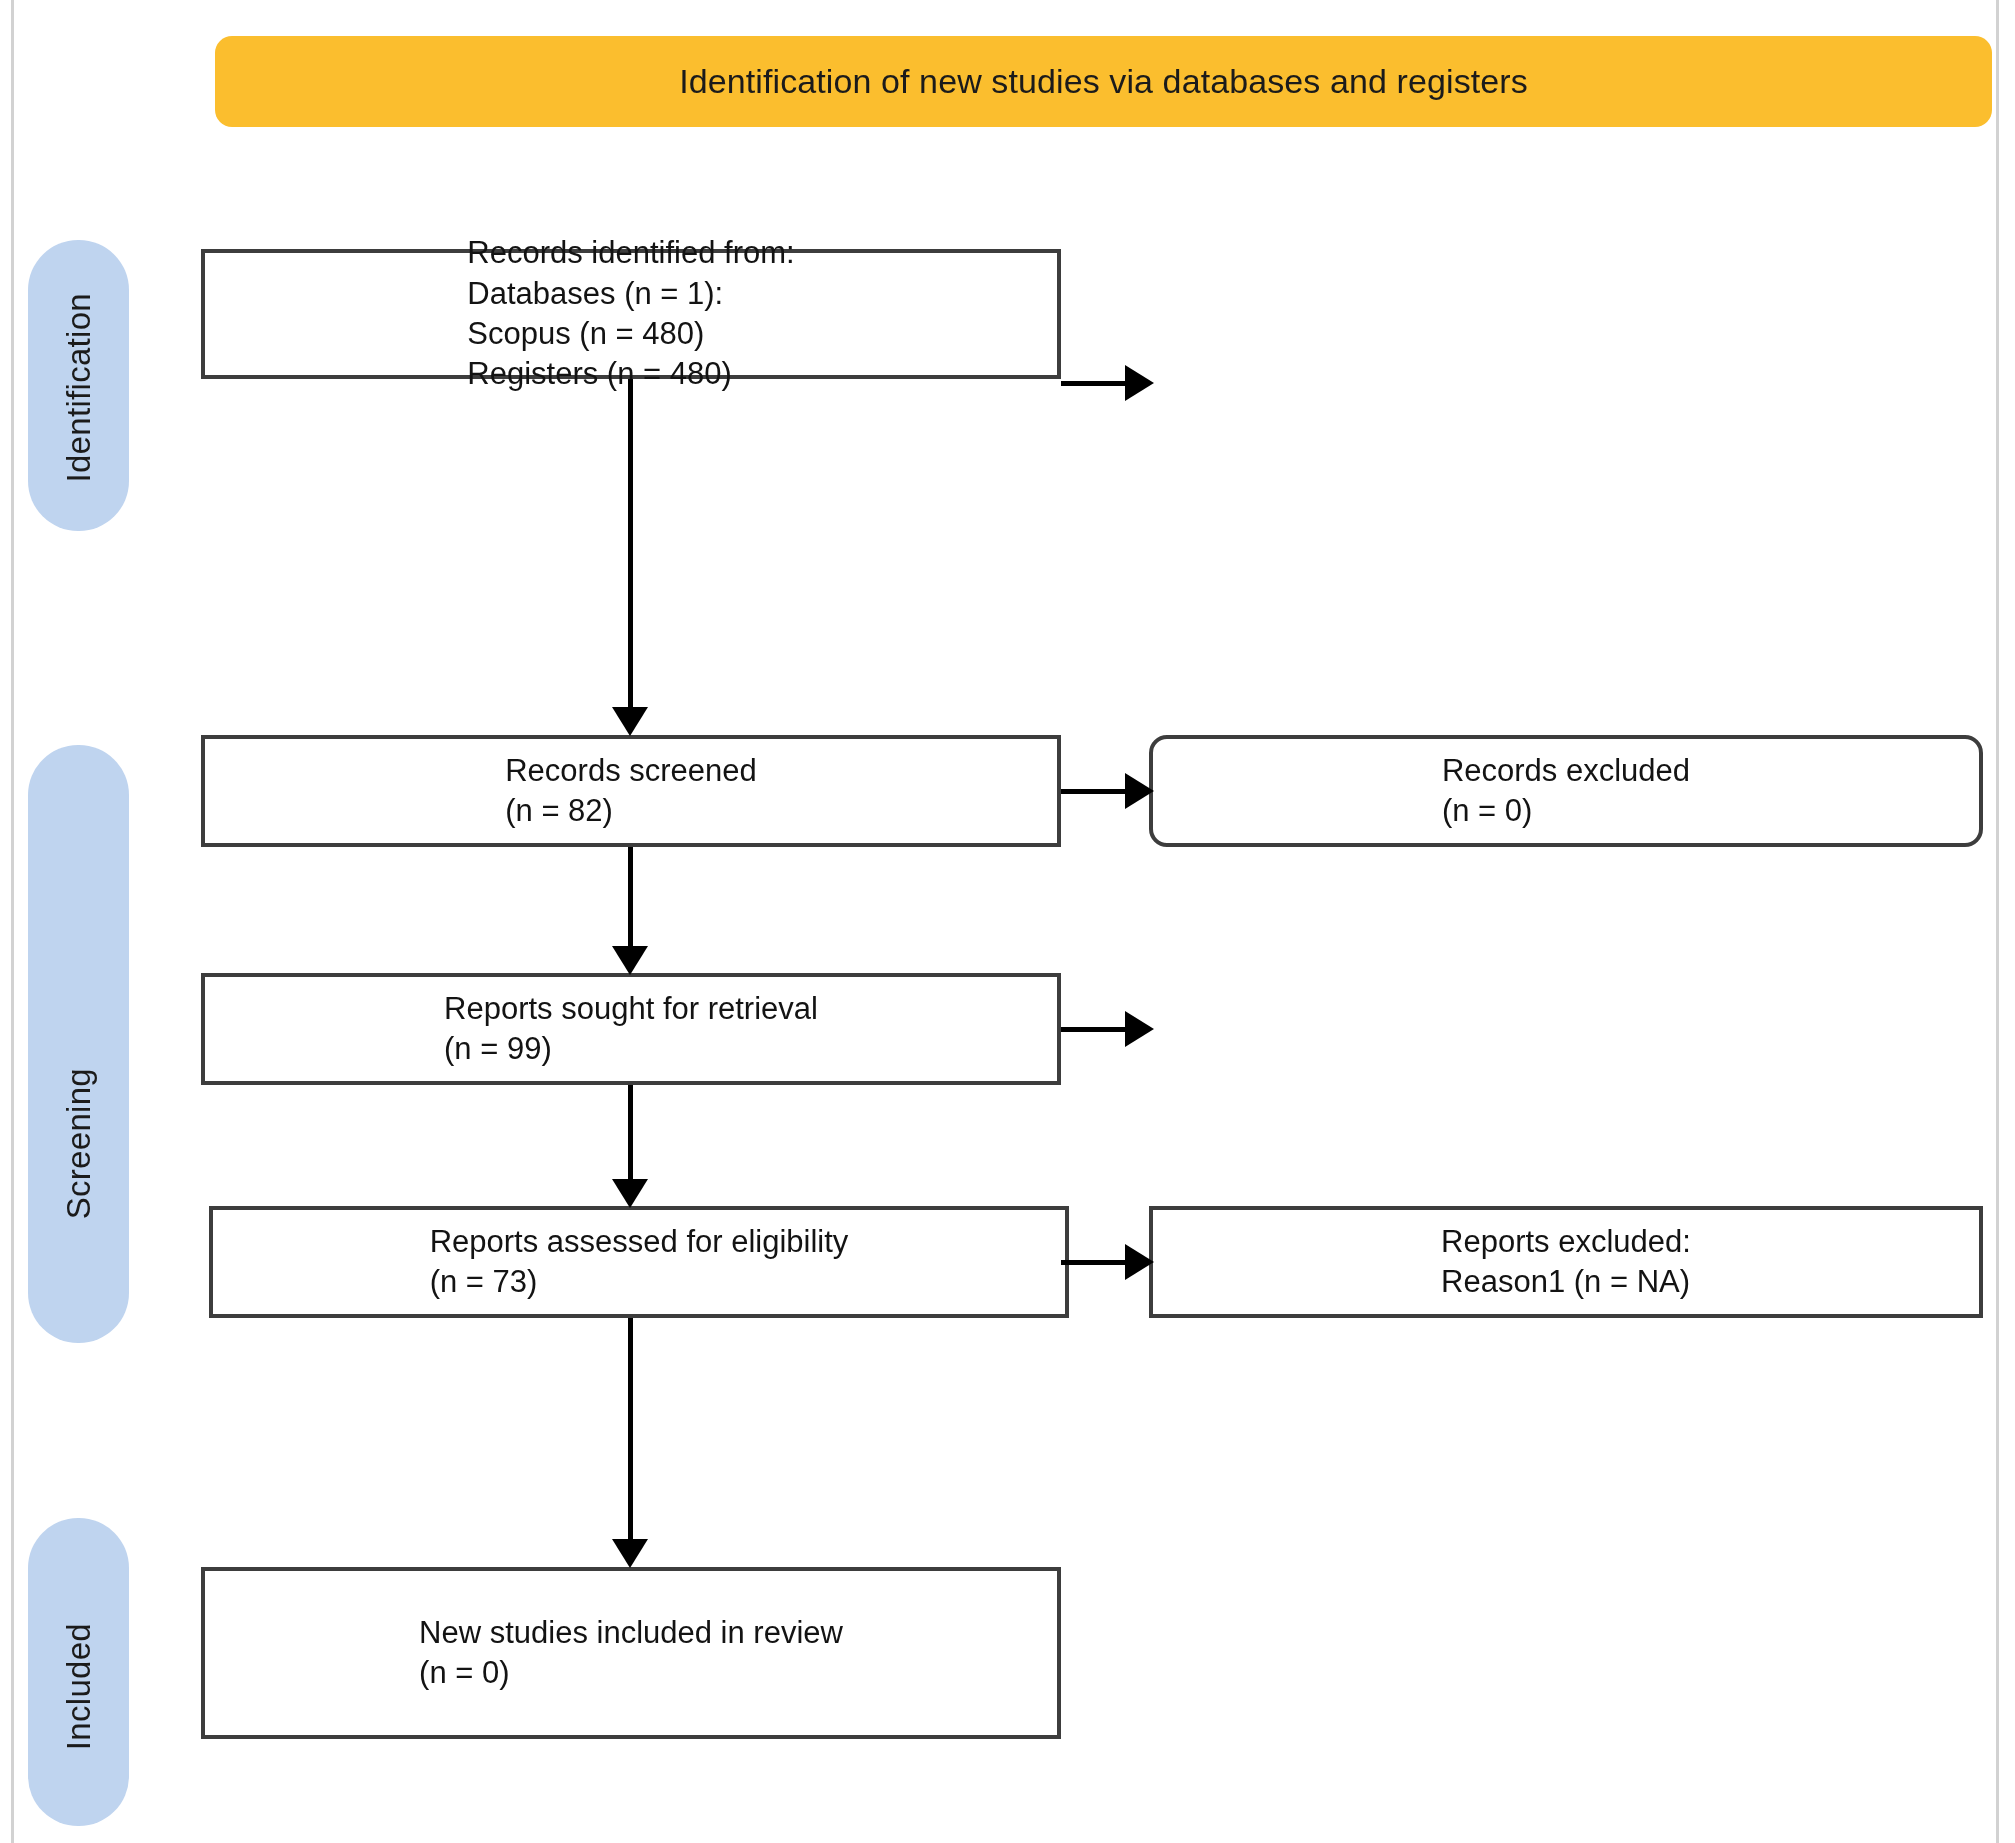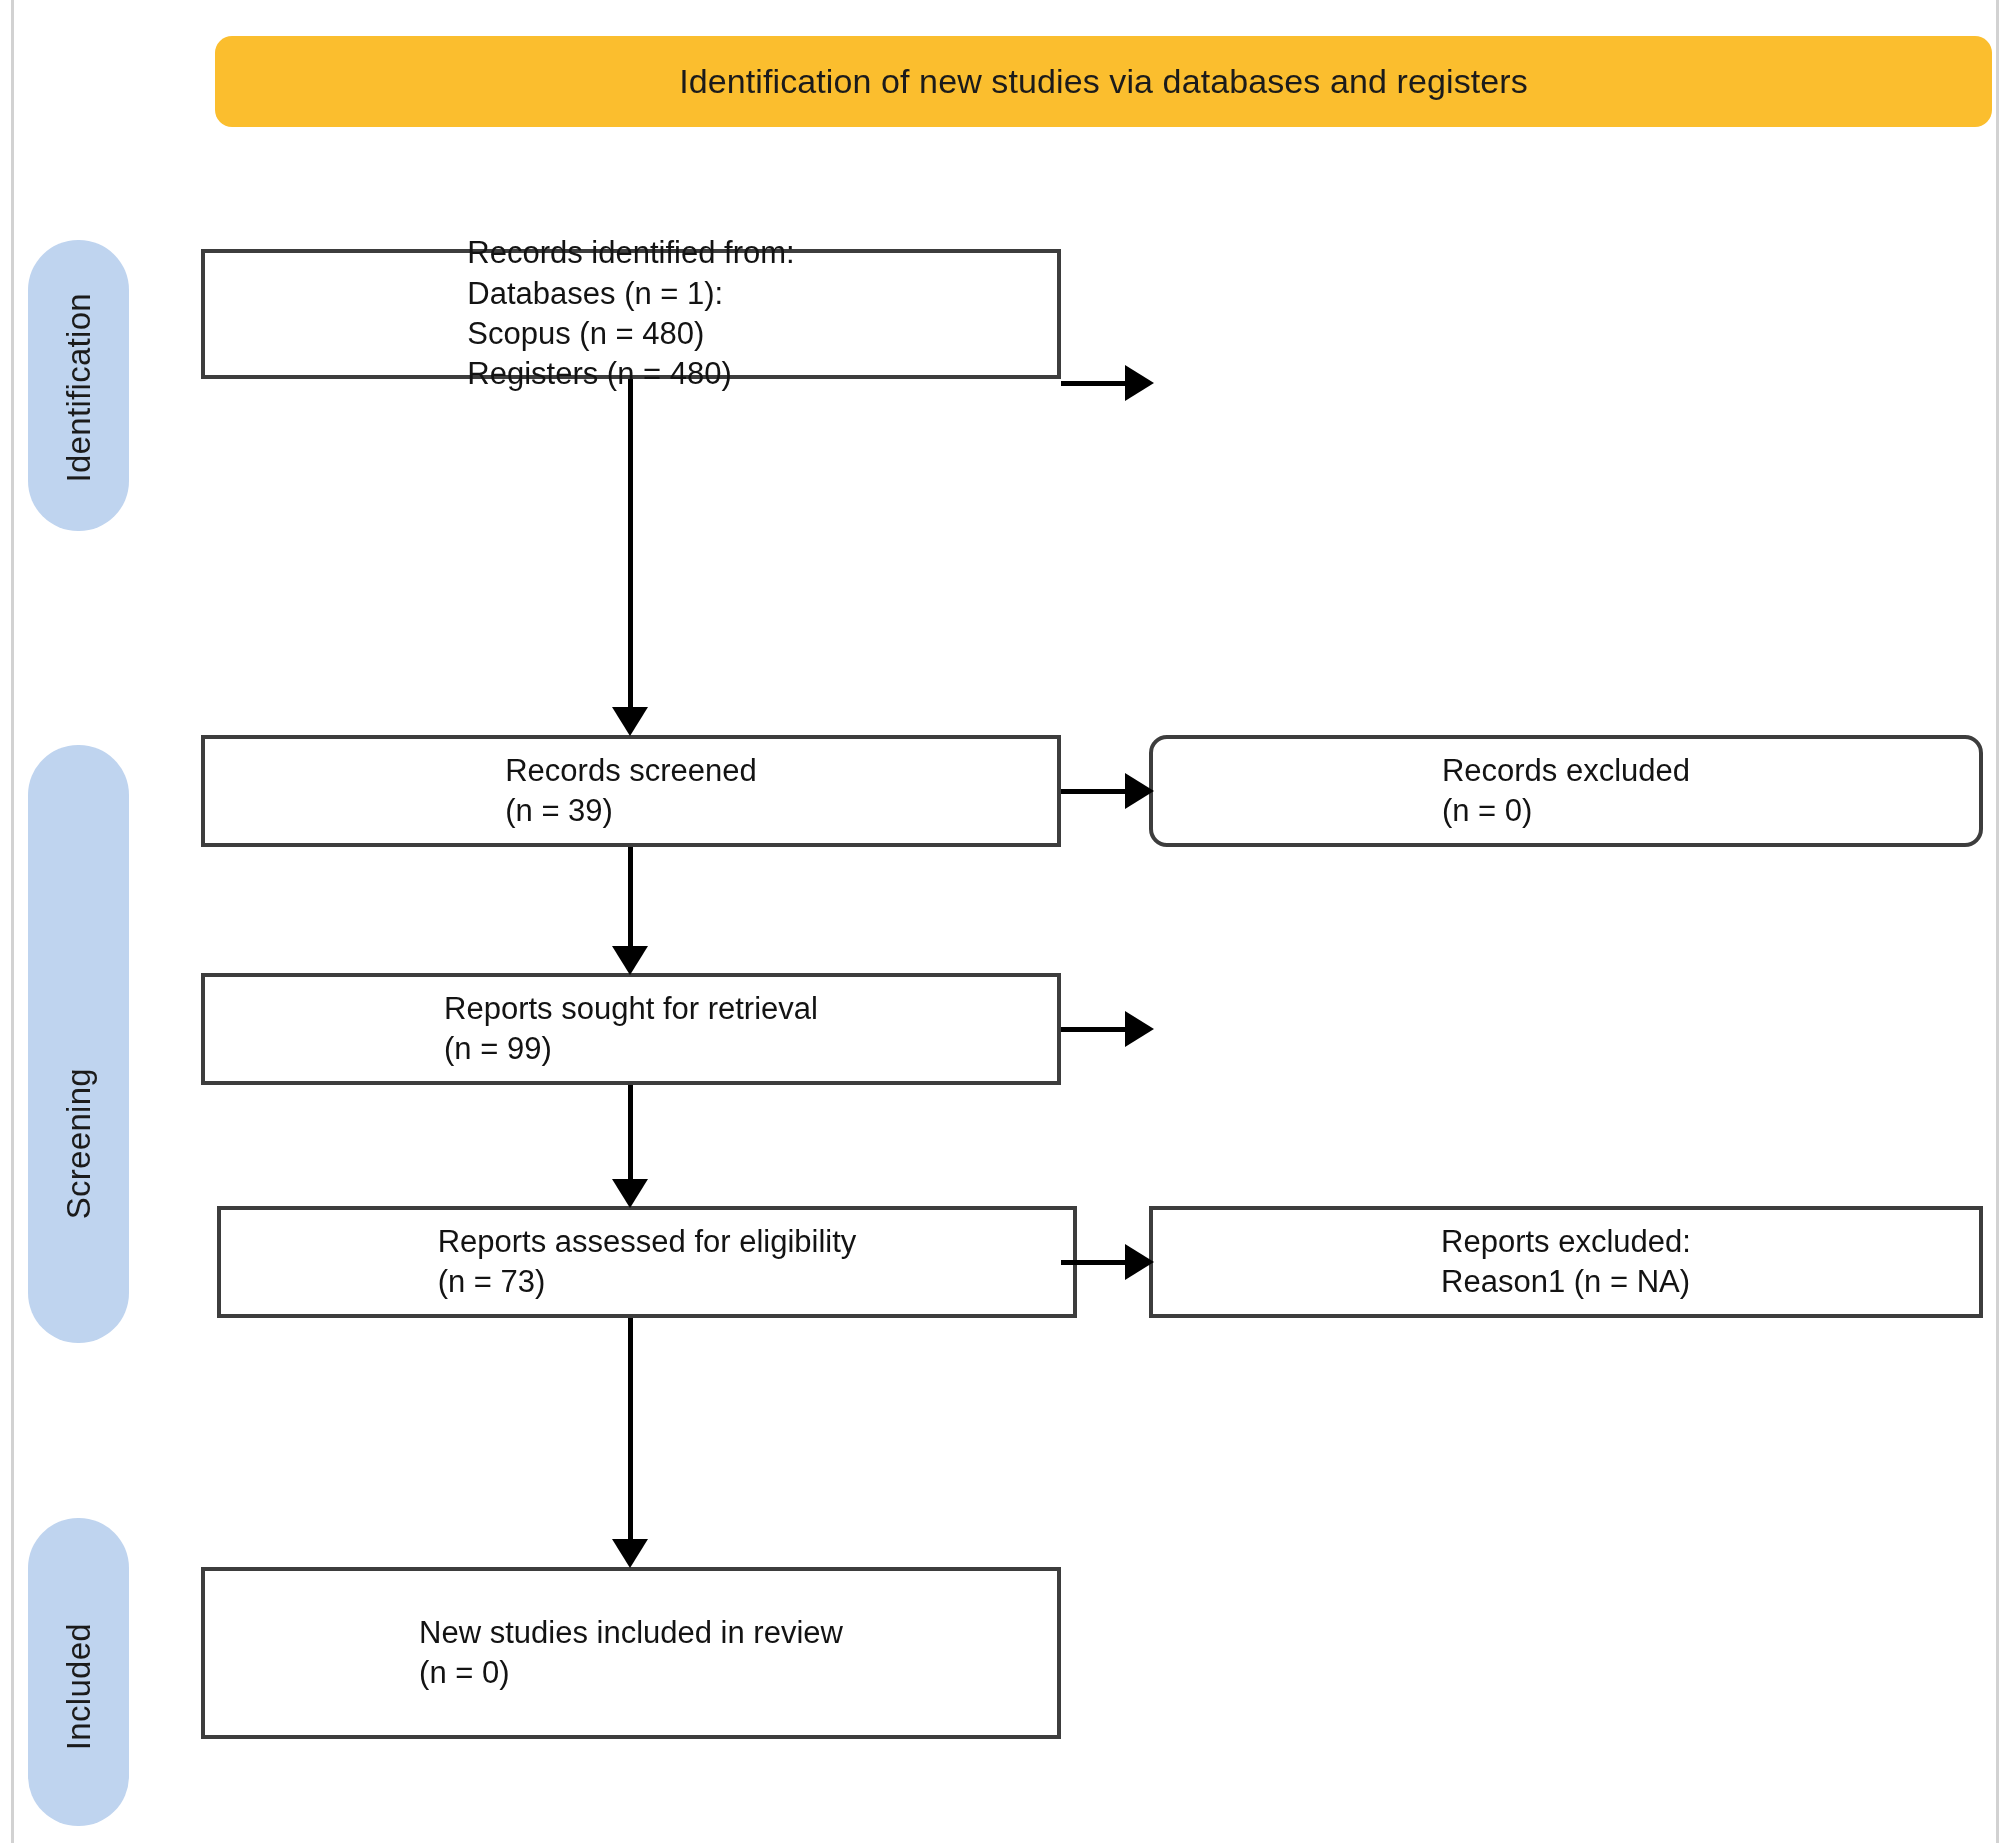--- a/index.html
+++ b/index.html
@@ -105,21 +105,21 @@
     font-size: 31px;
     line-height: 1.30;
     color: #131313;
     white-space: pre-line;
   }
 
   
   .node.n-identified { left: 201px; top: 249px;  width: 860px; height: 130px; }
   .node.n-screened   { left: 201px; top: 735px; width: 860px; height: 112px; }
   .node.n-sought     { left: 201px; top: 973px; width: 860px; height: 112px; }
-  .node.n-assessed   { left: 217px; top: 1206px; width: 860px; height: 112px; }
+  .node.n-assessed   { left: 209px; top: 1206px; width: 860px; height: 112px; }
   .node.n-included   { left: 201px; top: 1567px; width: 860px; height: 172px; }
 
   
   .node.n-removed      { left: 1149px; top: 281px;  width: 834px; height: 139px; }
   .node.n-excluded     { left: 1149px; top: 735px; width: 834px; height: 112px; border-radius: 18px; }
   .node.n-notretrieved { left: 1149px; top: 973px; width: 834px; height: 112px; }
   .node.n-repexcluded  { left: 1149px; top: 1206px; width: 834px; height: 112px; }
 
   
   .conn { position: absolute; }
@@ -199,21 +199,21 @@
 
   <div class="node n-identified">
     <span class="node-text">Records identified from:
 Databases (n = 1):
 Scopus (n = 480)
 Registers (n = 480)</span>
   </div>
 
   <div class="node n-screened">
     <span class="node-text">Records screened
-(n = 39)</span>
+(n = 82)</span>
   </div>
 
   <div class="node n-sought">
     <span class="node-text">Reports sought for retrieval
 (n = 99)</span>
   </div>
 
   <div class="node n-assessed">
     <span class="node-text">Reports assessed for eligibility
 (n = 73)</span>

